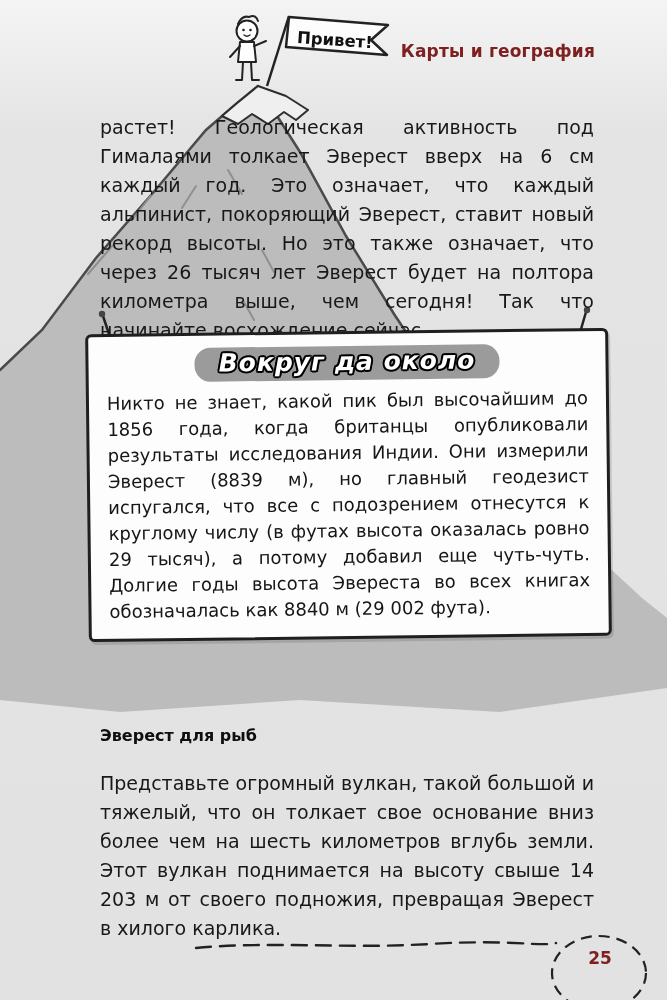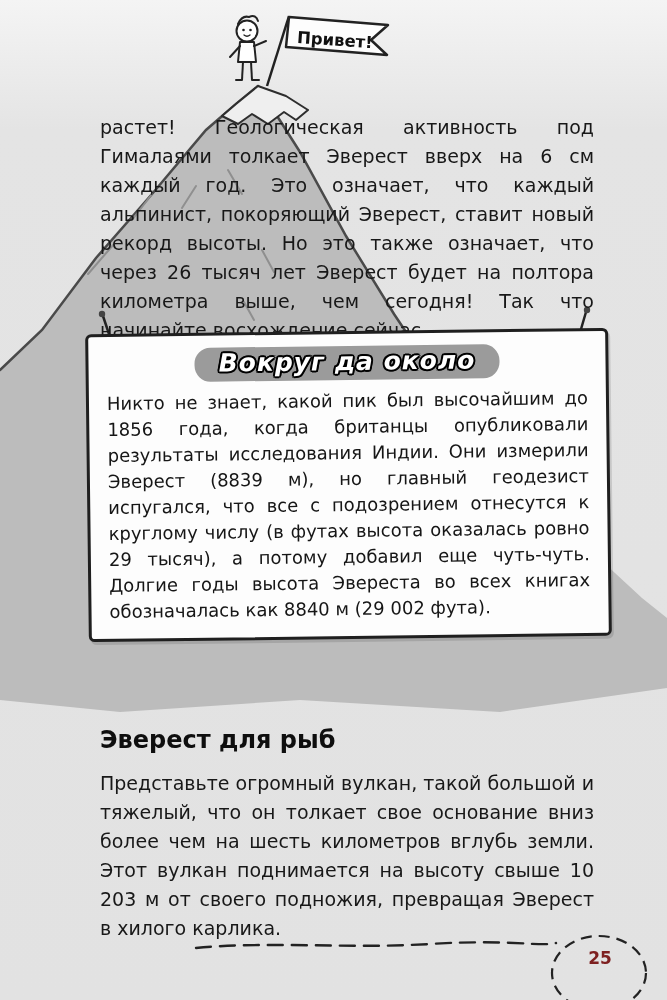--- a/index.html
+++ b/index.html
@@ -21,21 +21,21 @@
   .para {
     position:absolute; left:100px; width:494px;
     font-size:19px; line-height:29px; text-align:justify; color:#181818;
   }
   #para-intro   { top:113px; }
   #para-everest { top:606px; text-indent:30px; }
   #para-section { top:769px; }
 
   .section-heading {
     position:absolute; left:100px; top:726px;
-    font-size:24px; font-weight:bold; color:#0e0e0e;
+    font-size:16px; font-weight:bold; color:#0e0e0e;
   }
 
   .note-box {
     position:absolute; left:87px; top:331px; width:523px;
     background:#fdfdfd; border:3px solid #1f1f1f; border-radius:6px;
     padding:12px 18px 14px; transform:rotate(-0.7deg);
     box-shadow:2px 3px 0 rgba(0,0,0,0.12);
   }
   .note-title-row { text-align:center; margin-bottom:8px; }
   .note-title {
@@ -94,30 +94,31 @@
     </g>
     <g>
       <line x1="586" y1="312" x2="579" y2="336" stroke="#222" stroke-width="2.5" stroke-linecap="round"></line>
       <circle cx="587" cy="310" r="3.2" fill="#444"></circle>
     </g>
 
     <path d="M196,948 C270,941 350,949 430,944 S540,947 556,943" fill="none" stroke="#222" stroke-width="2.4" stroke-dasharray="15 9" stroke-linecap="round"></path>
     <ellipse cx="599" cy="973" rx="47" ry="37" fill="none" stroke="#222" stroke-width="2.2" stroke-dasharray="11 7"></ellipse>
   </svg>
 
+  <div class="header">Карты и география</div>
 
   <p class="para" id="para-intro">растет! Геологическая активность под Гималаями толкает Эверест вверх на 6 см каждый год. Это означает, что каждый альпинист, покоряющий Эверест, ставит новый рекорд высоты. Но это также означает, что через 26 тысяч лет Эверест будет на полтора километра выше, чем сегодня! Так что начинайте восхождение сейчас.</p>
 
   <div class="note-box">
     <div class="note-title-row">
       <span class="note-title">Вокруг да около</span>
     </div>
     <p class="note-body">Никто не знает, какой пик был высочайшим до 1856 года, когда британцы опубликовали результаты исследования Индии. Они измерили Эверест (8839 м), но главный геодезист испугался, что все с подозрением отнесутся к круглому числу (в футах высота оказалась ровно 29 тысяч), а потому добавил еще чуть-чуть. Долгие годы высота Эвереста во всех книгах обозначалась как 8840 м (29 002 фута).</p>
   </div>
 
 
   <h2 class="section-heading">Эверест для рыб</h2>
 
-  <p class="para" id="para-section">Представьте огромный вулкан, такой большой и тяжелый, что он толкает свое основание вниз более чем на шесть километров вглубь земли. Этот вулкан поднимается на высоту свыше 10 203 м от своего подножия, превращая Эверест в хилого карлика.</p>
+  <p class="para" id="para-section">Представьте огромный вулкан, такой большой и тяжелый, что он толкает свое основание вниз более чем на шесть километров вглубь земли. Этот вулкан поднимается на высоту свыше 14 203 м от своего подножия, превращая Эверест в хилого карлика.</p>
 
   <div class="page-number">25</div>
 
 </div>
 
 </body></html>

